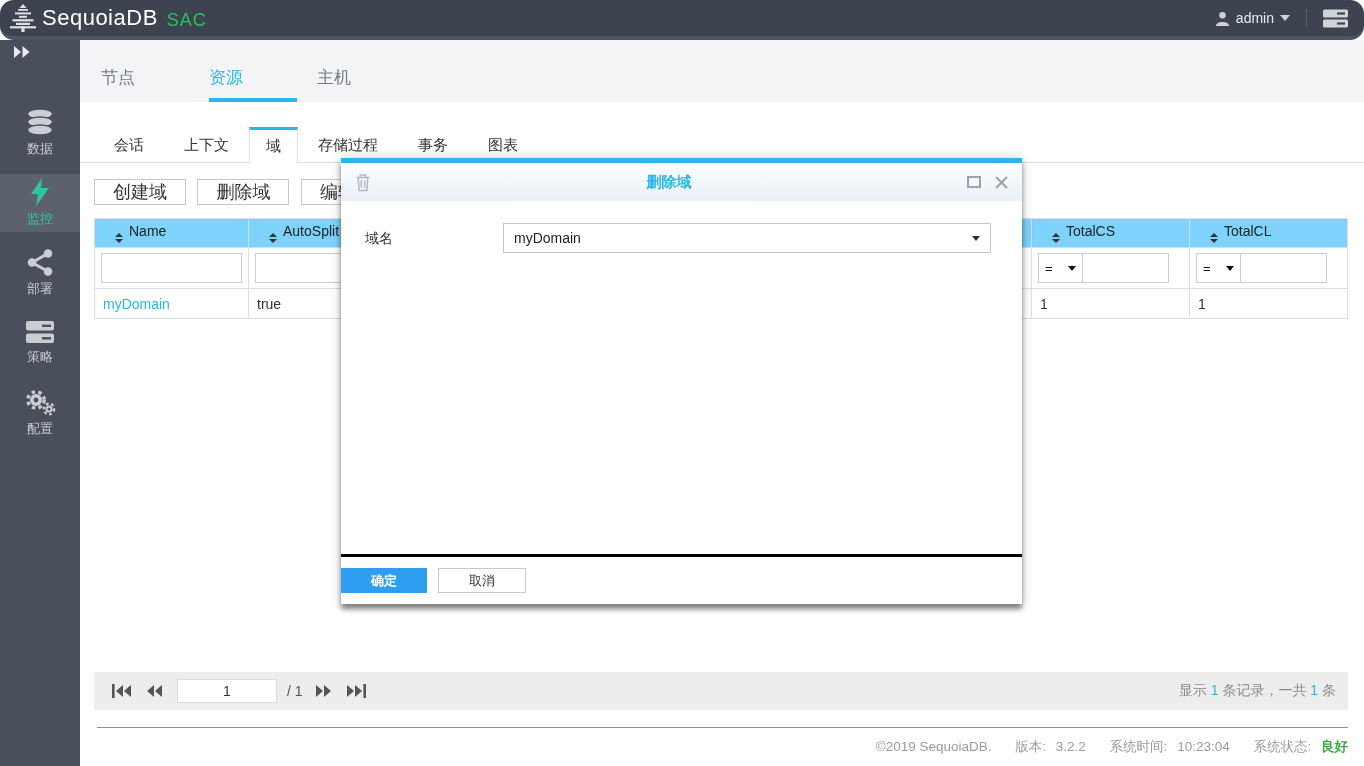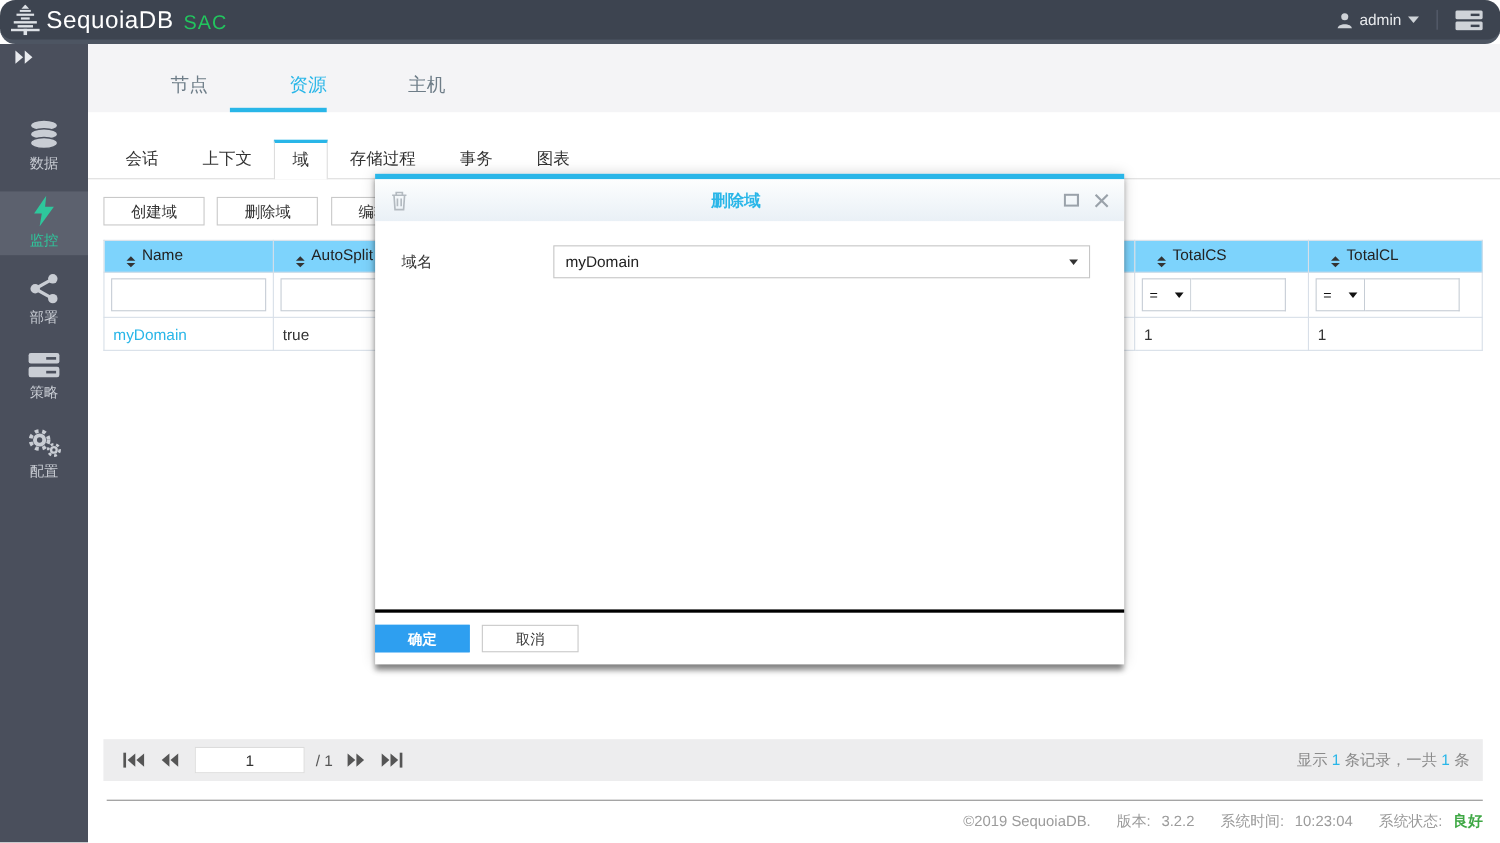--- a/index.html
+++ b/index.html
@@ -30,37 +30,37 @@
     width:80px; height:58px; margin-bottom:12px;
     display:flex; flex-direction:column; align-items:center; justify-content:center;
     color:#c9cdd4; font-size:13px; cursor:pointer;
   }
   .side-item .lbl { margin-top:4px;text-align:center; }
   .side-item.active { background:#5c616e; color:#2ec79c; }
   
   .content { position:absolute; left:80px; top:40px; width:1284px; height:726px; background:#fff; }
   .main-tab-bar { height:62px; background:#f4f4f6; display:flex; align-items:flex-end; padding-left:21px; }
   .main-tab {
-    width:88px; text-align:right; padding-bottom:13px; margin-right:20px;
+    width:88px; text-align:left; padding-bottom:13px; margin-right:20px;
     font-size:17px; color:#6e7d88; cursor:pointer; position:relative;
   }
   .main-tab.active { color:#29b6e8; }
   .main-tab.active::after { content:""; position:absolute; left:0; right:0; bottom:0; height:4px; background:#29b6e8; }
   
   .subtab-bar { margin-top:26px; padding-left:14px; height:35px; border-bottom:1px solid #ddd; display:flex; align-items:flex-end; }
   .subtab { padding:0 20px; height:34px; line-height:34px; font-size:15px; color:#333; cursor:pointer; }
   .subtab.active {
     background:#fff; border:1px solid #ddd; border-top:3px solid #29b6e8; border-bottom:none;
     height:36px; line-height:31px; margin-bottom:-1px; padding:0 16px;
   }
   
   .toolbar { margin:16px 0 0 14px; }
   .tbtn {
     display:inline-block; width:92px; height:26px; line-height:24px; text-align:center;
-    background:#fff; border:1px solid #c9c9c9; font-size:14px; color:#333; margin-right:7px; cursor:pointer;
+    background:#fff; border:1px solid #c9c9c9; font-size:18px; color:#333; margin-right:7px; cursor:pointer;
   }
   
   .grid { position:absolute; left:14px; top:178px; width:1254px; border-collapse:collapse; table-layout:fixed; }
   .grid th, .grid td { border:1px solid #d8dfe8; font-weight:normal; text-align:left; }
   .grid th { background:#7dd3fc; height:29px; padding:0 20px; font-size:14px; color:#222; white-space:nowrap; }
   .grid td { background:#fff; font-size:14px; }
   .filter-row td { height:41px; padding:5px 6px; }
   .data-row td { height:30px; padding:0 8px; }
   .sort { display:inline-flex; flex-direction:column; margin-right:6px; vertical-align:-1px; }
   .sort i { display:block; width:0; height:0; border-left:4px solid transparent; border-right:4px solid transparent; }

